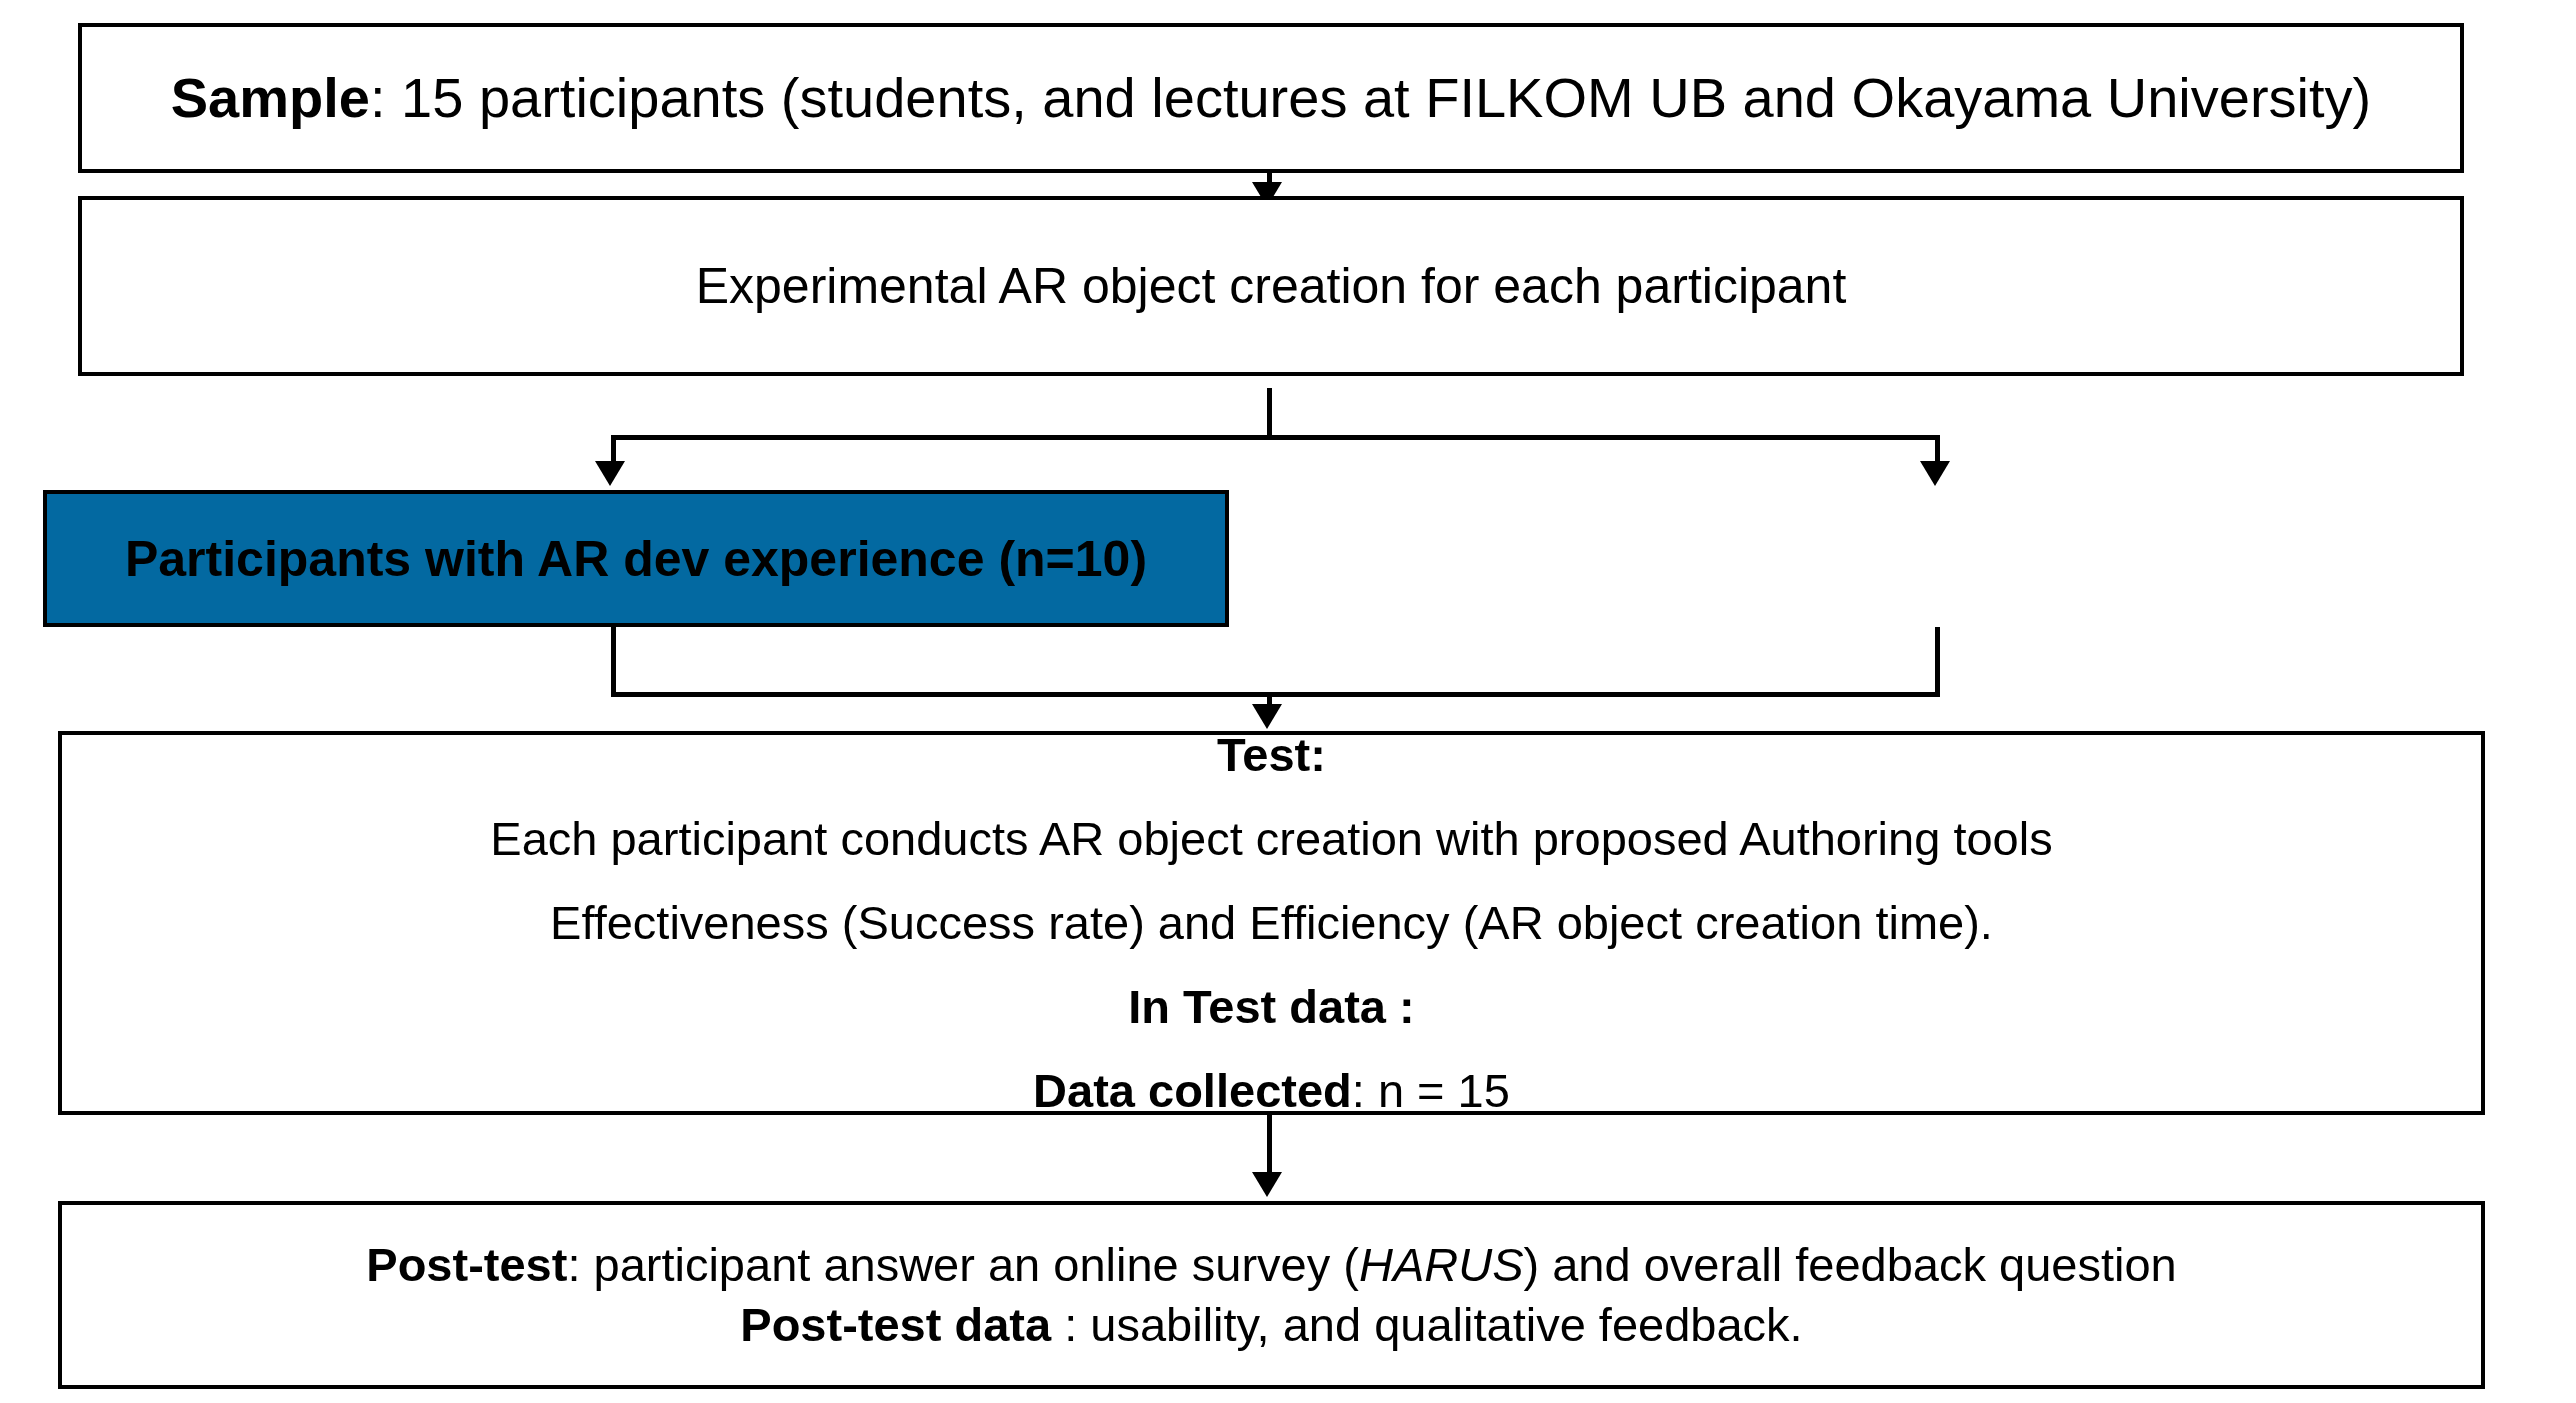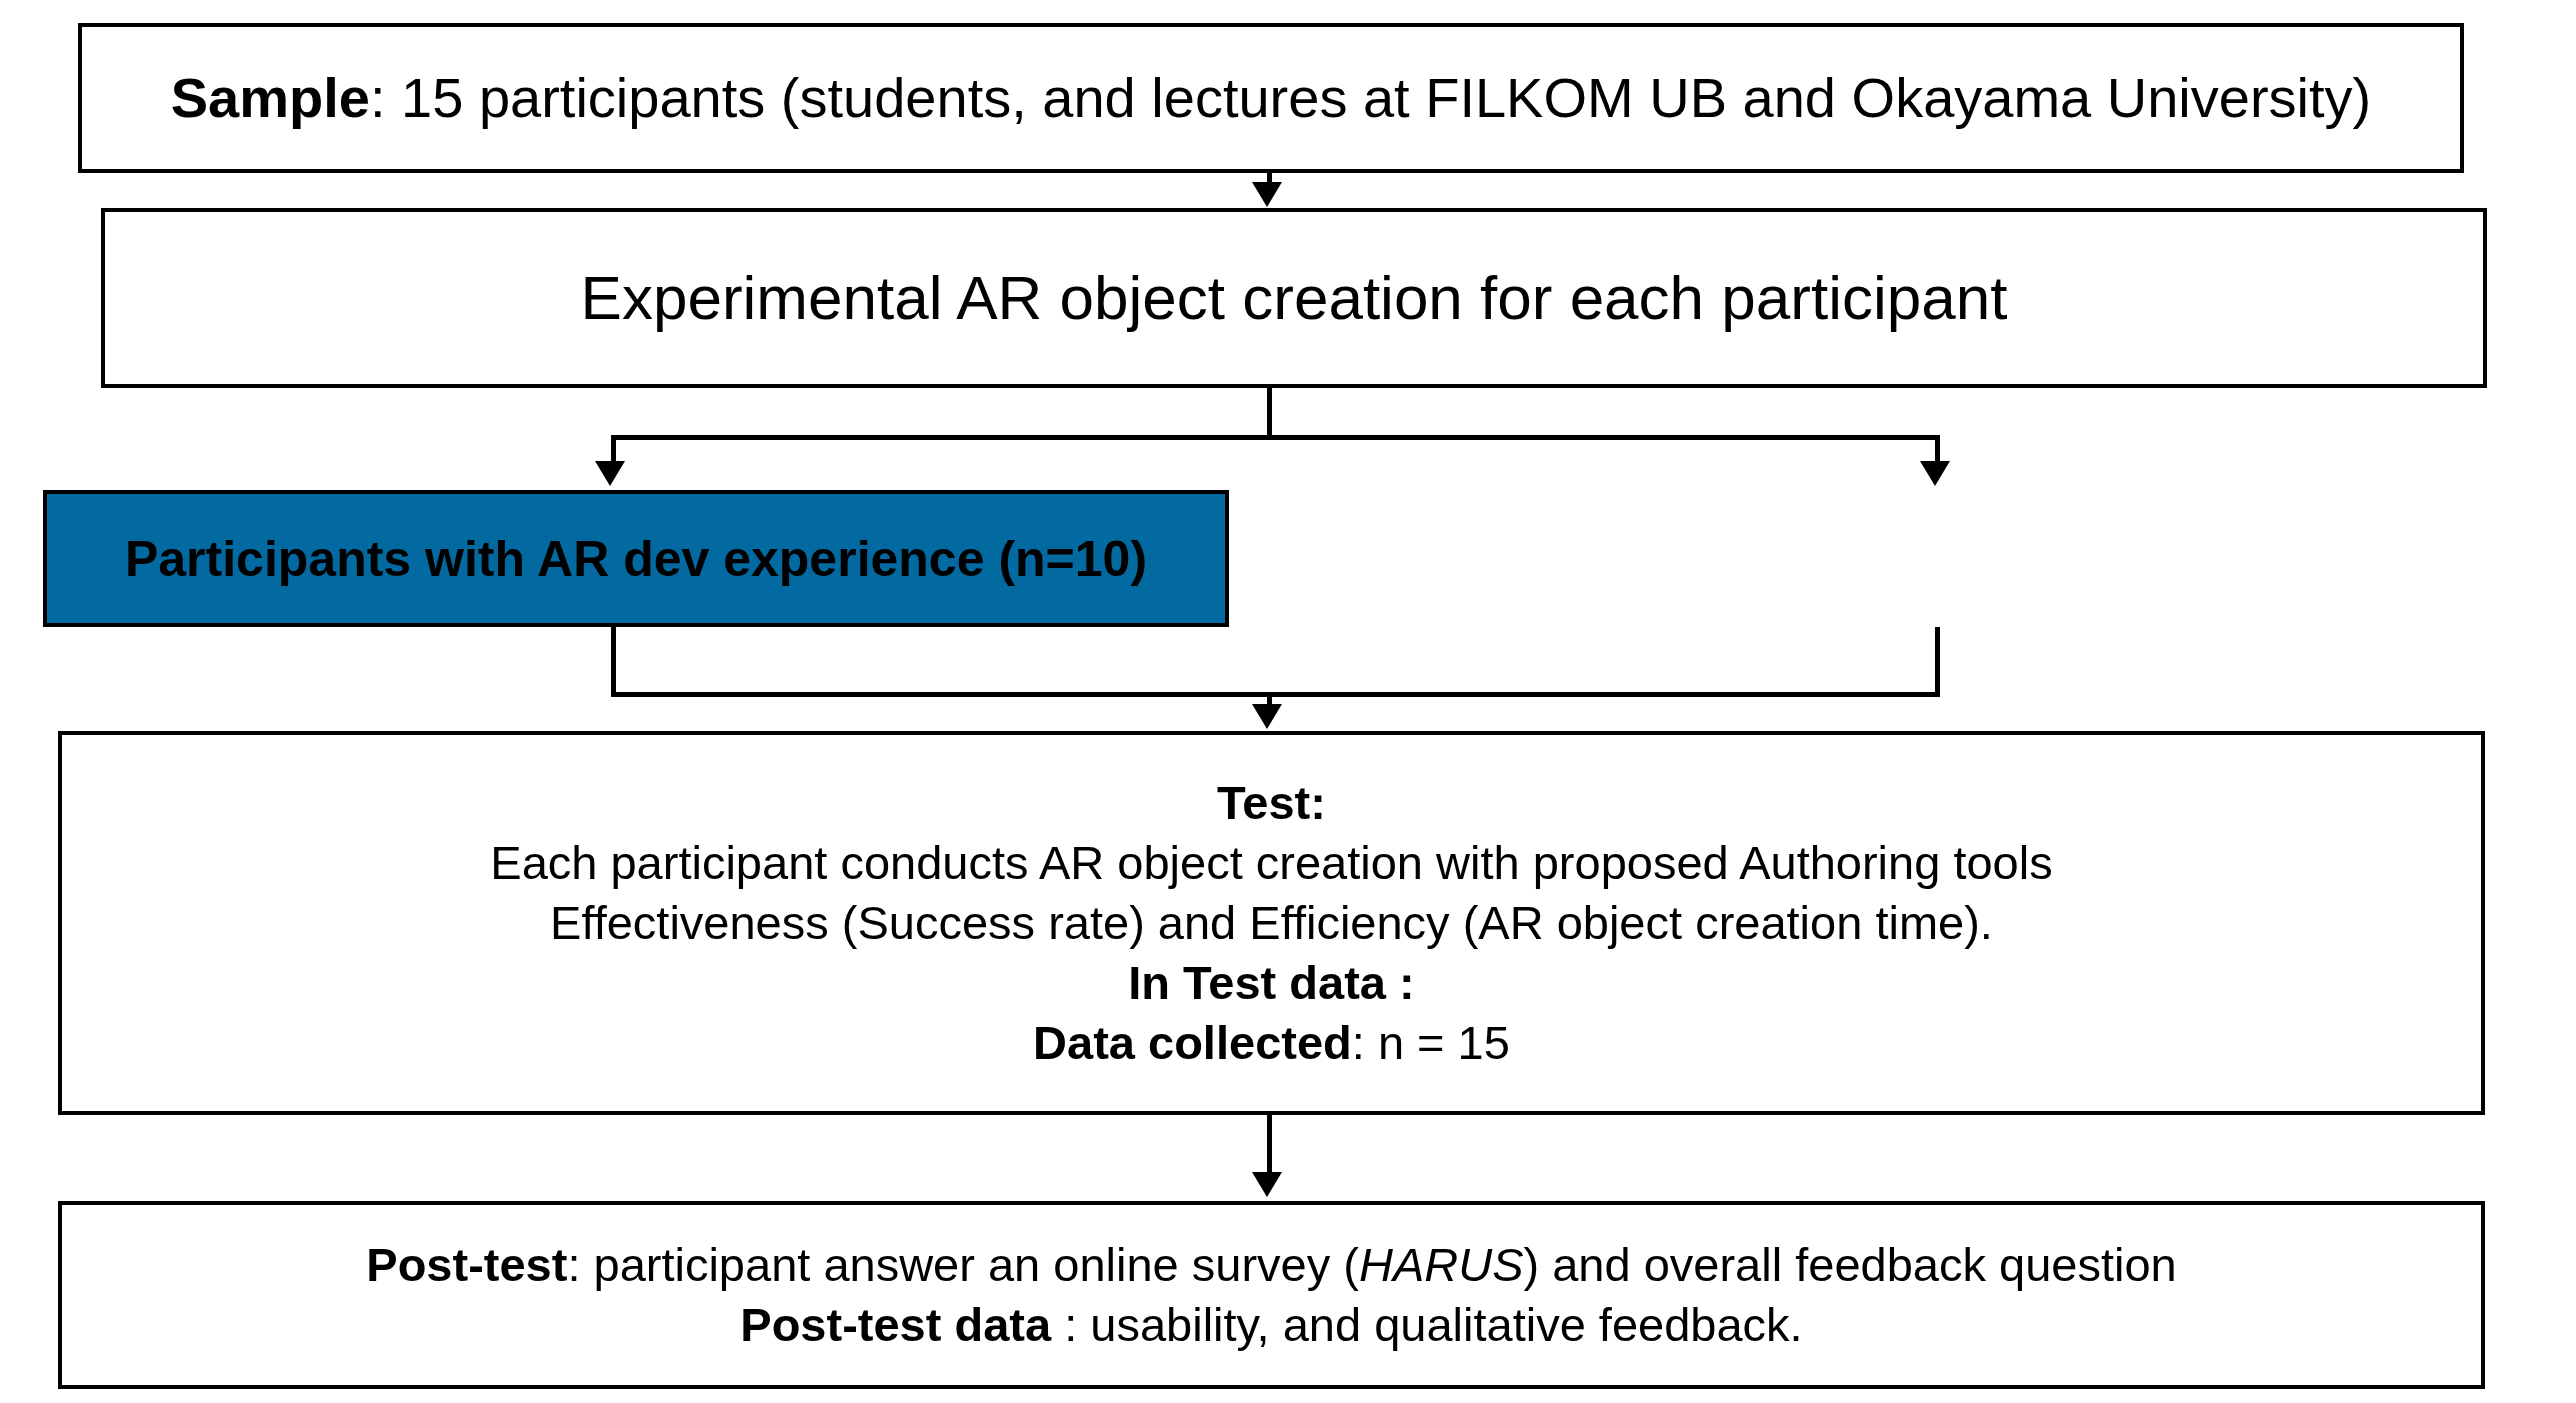--- a/index.html
+++ b/index.html
@@ -33,26 +33,26 @@
     line-height: 1.28;
   }
   .node .line {
     display: block;
     width: 100%;
     white-space: nowrap;
   }
 
   
   #node-sample      { left: 78px;  top: 23px;   width: 2386px; height: 150px; font-size: 56px; }
-  #node-experiment  { left: 78px;  top: 208px;  width: 2386px; height: 180px; font-size: 62px; margin-left: 23px; }
+  #node-experiment  { left: 78px;  top: 196px;  width: 2386px; height: 180px; font-size: 50px; }
   #node-with-exp    { left: 18px;  top: 490px;  width: 1186px; height: 137px; font-size: 50px;
                       font-weight: bold; background: #FBE2A0; }
   #node-without-exp { left: 1303px; top: 490px; width: 1255px; height: 137px; font-size: 50px;
                       font-weight: bold; background: #D9E2F3; }
-  #node-test        { left: 58px;  top: 731px;  width: 2427px; height: 384px; font-size: 47px; }
+  #node-test        { left: 58px;  top: 731px;  width: 2427px; height: 384px; font-size: 47px; gap: 24px; }
   #node-posttest    { left: 58px;  top: 1201px; width: 2427px; height: 188px; font-size: 47px; }
 
   .b  { font-weight: bold; }
   .it { font-style: italic; text-align: center; }
 
   
   .conn-v {
     position: absolute;
     width: 5px;
     background: #000000;

